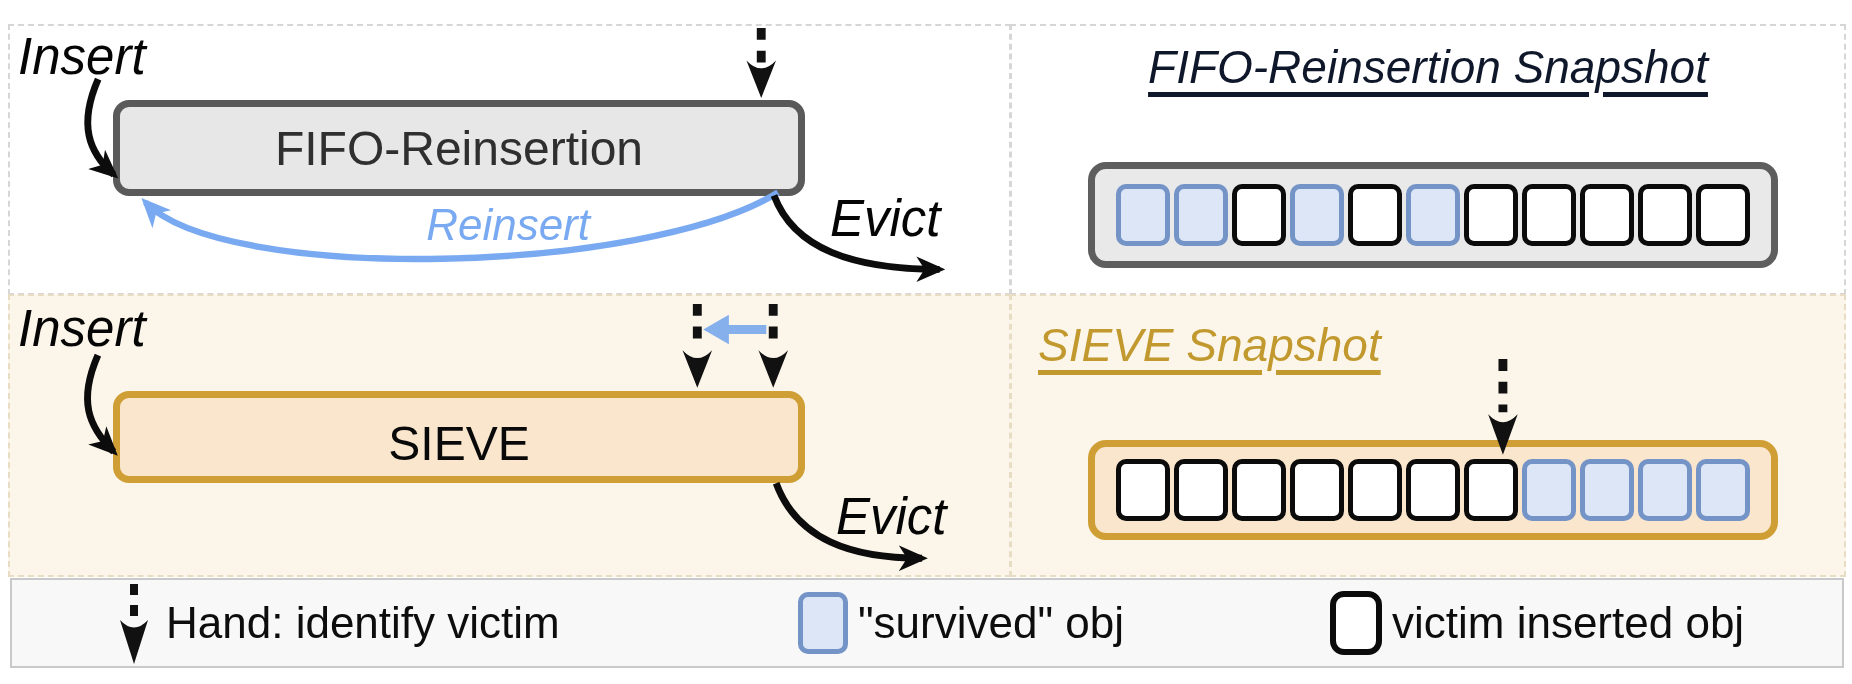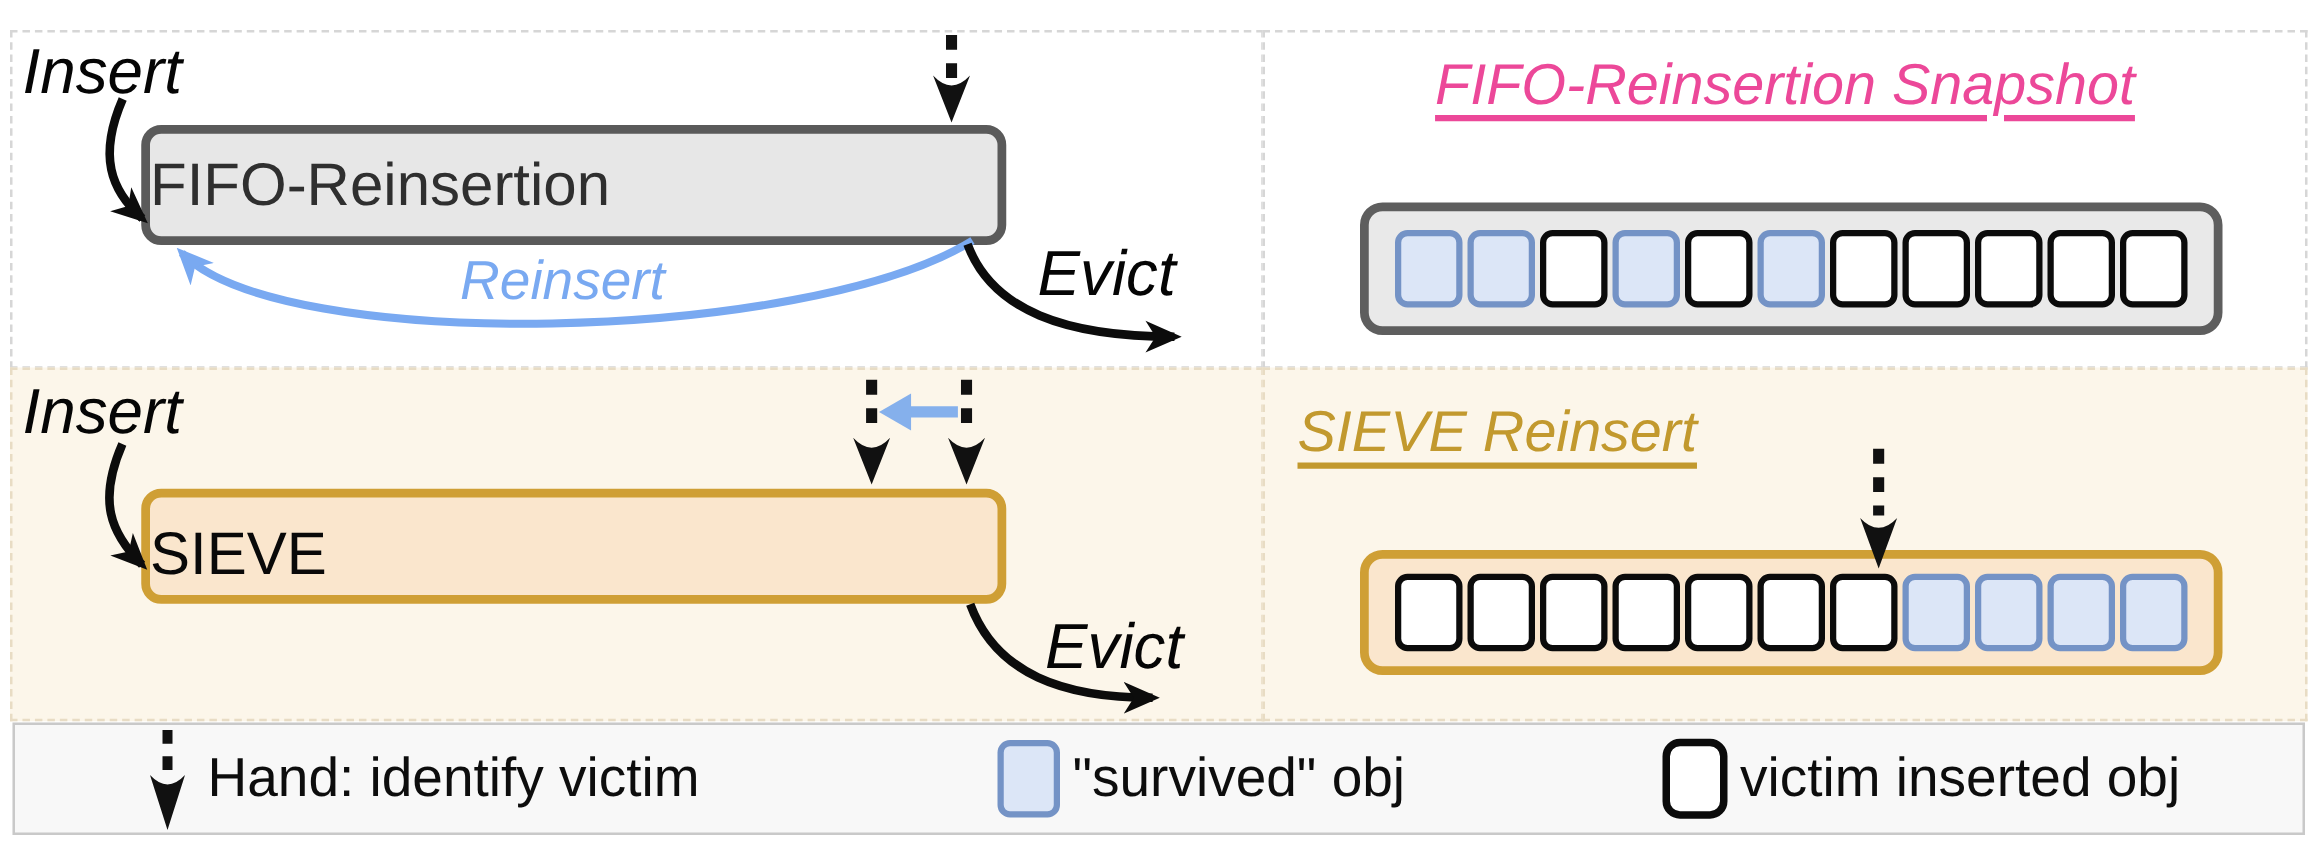--- a/index.html
+++ b/index.html
@@ -5,31 +5,31 @@
   html,body{margin:0;padding:0;background:#ffffff;}
   body{width:1852px;height:684px;position:relative;overflow:hidden;
        font-family:"Liberation Sans","DejaVu Sans",sans-serif;color:#0d0d0d;}
   .panel{position:absolute;box-sizing:border-box;}
   #p-fifo{left:8px;top:24px;width:1003px;height:271px;border:2px dashed #d6d6d6;background:#ffffff;}
   #p-fifo-snap{left:1010px;top:24px;width:836px;height:271px;border:2px dashed #d6d6d6;background:#ffffff;}
   #p-sieve{left:8px;top:294px;width:1003px;height:283px;border:2px dashed #e8dcc4;background:var(--panel-cream,#fcf6ea);}
   #p-sieve-snap{left:1010px;top:294px;width:836px;height:283px;border:2px dashed #e8dcc4;background:var(--panel-cream,#fcf6ea);}
   .overlay{position:absolute;left:0;top:0;width:100%;height:100%;overflow:visible;pointer-events:none;}
   .itext{position:absolute;font-style:italic;font-size:51px;line-height:1.05;color:#050505;white-space:nowrap;}
-  .algo-box{position:absolute;box-sizing:border-box;display:flex;align-items:center;
+  .algo-box{position:absolute;box-sizing:border-box;display:flex;align-items:center;justify-content:center;
             border-radius:16px;}
   #fifo-box{left:103px;top:74px;width:692px;height:96px;border:7px solid var(--fifo-border,#5a5a5a);background:var(--fifo-fill,#e7e7e7);}
   #fifo-box .lbl{font-size:48px;color:#2f2f2f;}
   #sieve-box{left:103px;top:95px;width:692px;height:92px;border:7px solid var(--sieve-accent,#d2a339);background:var(--sieve-fill,#fae6cd);}
   #sieve-box .lbl{font-size:48px;color:#090909;margin-top:12px;}
-  .reinsert-lbl{position:absolute;left:300px;top:174px;width:280px;text-align:center;
+  .reinsert-lbl{position:absolute;left:300px;top:174px;width:280px;text-align:right;
                 font-style:italic;font-size:44px;color:var(--reinsert-blue,#74a7f1);white-space:nowrap;}
   .snap-title{position:absolute;font-style:italic;font-size:46px;white-space:nowrap;
               text-decoration:underline;text-decoration-thickness:5px;text-underline-offset:9px;}
-  #fifo-snap-title{left:0;top:14px;width:100%;text-align:center;color:#ec4899;}
+  #fifo-snap-title{left:0;top:14px;width:100%;text-align:center;color:#0f172a;}
   #sieve-snap-title{left:26px;top:22px;color:#c2992e;}
   .cache{position:absolute;box-sizing:border-box;display:flex;align-items:center;justify-content:center;gap:4px;}
   #fifo-cache{left:76px;top:136px;width:690px;height:106px;border:7px solid #5e5e5e;border-radius:18px;background:#e9e9e9;}
   #sieve-cache{left:76px;top:144px;width:690px;height:100px;border:7px solid var(--sieve-accent,#c9992e);border-radius:18px;background:var(--sieve-fill,#fbe7cf);}
   .cell{width:54px;height:62px;border-radius:10px;box-sizing:border-box;flex:0 0 auto;border:5px solid #000;}
   .cell-survived{background:var(--survived-fill,#dce6f7);border-color:var(--survived-border,#7493c6);}
   .cell-new{background:var(--new-fill,#ffffff);border-color:var(--new-border,#0b0b0b);}
   #legend{position:absolute;left:10px;top:578px;width:1834px;height:90px;box-sizing:border-box;
           background:#f8f8f8;border:2px solid #c9c9c9;padding-left:14px;}
   .leg-item{position:absolute;top:0;height:100%;display:flex;align-items:center;gap:10px;}
@@ -110,21 +110,21 @@
     </g>
     <g>
       <line x1="722" y1="34" x2="762" y2="34" stroke="#85b0ec" stroke-width="9"></line>
       <path d="M698,34 L724,19 L724,49 Z" fill="#85b0ec"></path>
     </g>
     <path class="arrow-k" d="M772,190 C793,247 848,266 920,266" marker-end="url(#mk-k)"></path>
   </svg>
 </div>
 
 <div class="panel" id="p-sieve-snap">
-  <div class="snap-title" id="sieve-snap-title">SIEVE Reinsert</div>
+  <div class="snap-title" id="sieve-snap-title">SIEVE Snapshot</div>
   <div class="cache" id="sieve-cache">
 
   <div class="cell cell-new"></div>
       <div class="cell cell-new"></div>
       <div class="cell cell-new"></div>
       <div class="cell cell-new"></div>
       <div class="cell cell-new"></div>
       <div class="cell cell-new"></div>
       <div class="cell cell-new"></div>
       <div class="cell cell-survived"></div>

